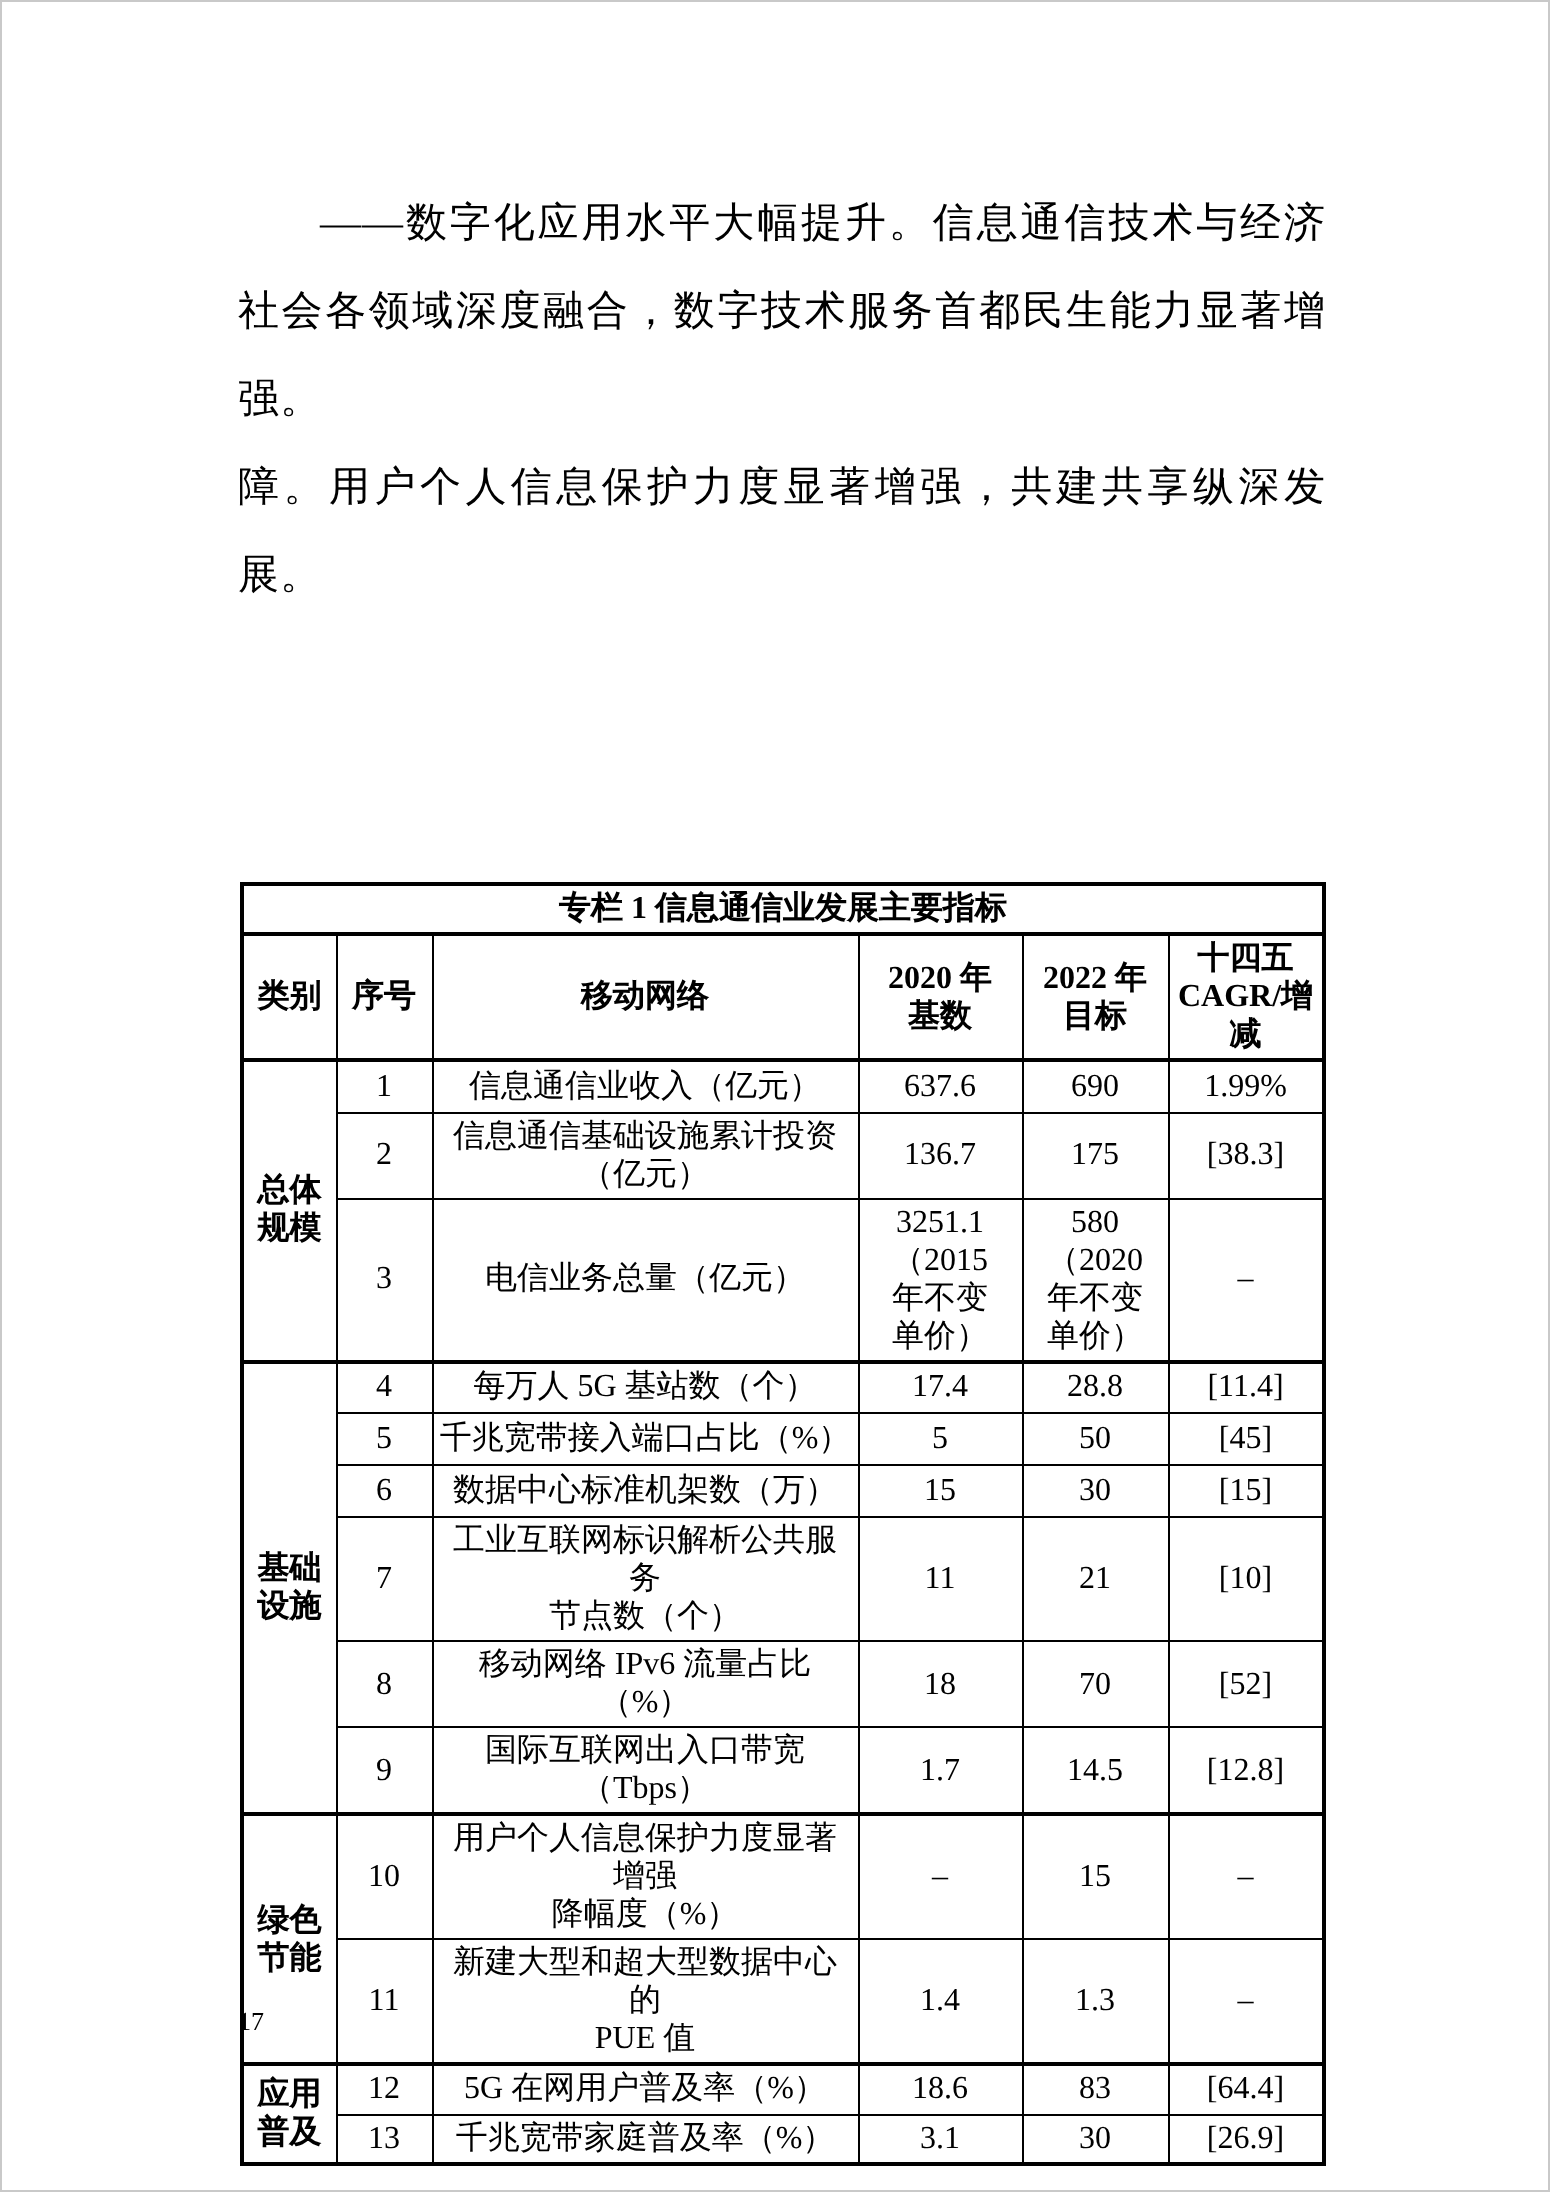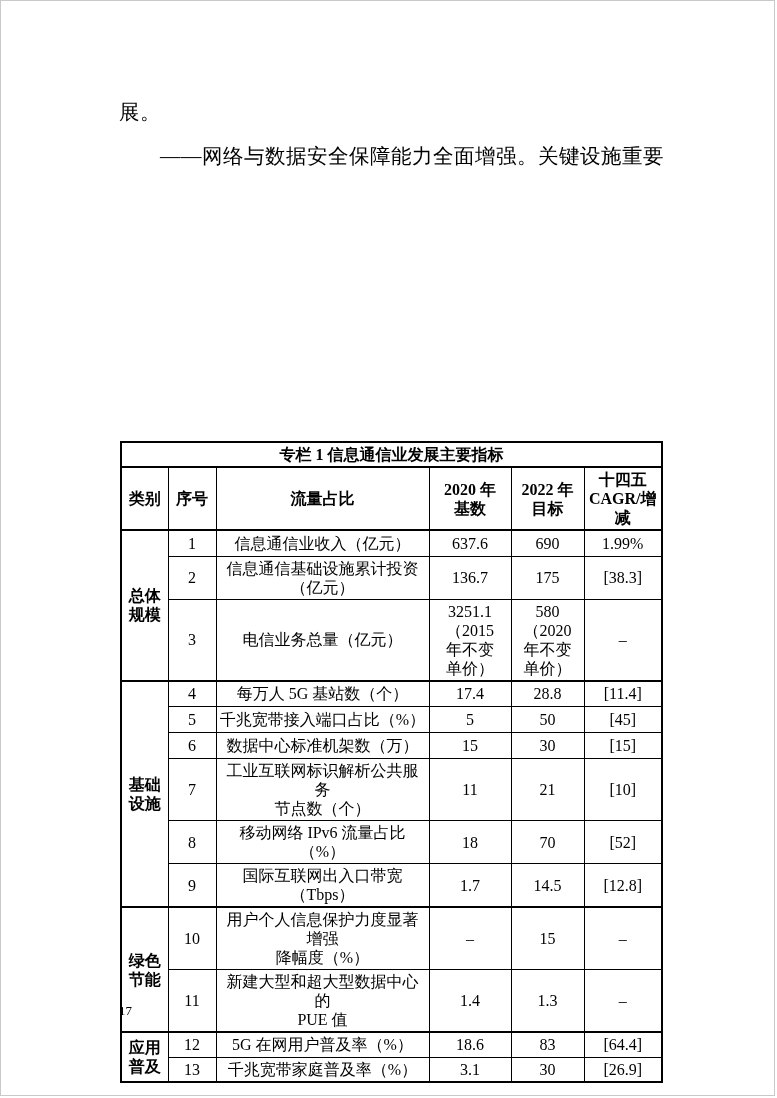--- a/index.html
+++ b/index.html
@@ -58,44 +58,49 @@
   }
 </style>
 </head>
 <body>
 
 <div class="page">
   <div class="content">
 
     <div class="paras">
         <div>
+          <div class="pline first">——数字化应用水平大幅提升。信息通信技术与经济</div>
+          <div class="pline">社会各领域深度融合，数字技术服务首都民生能力显著增</div>
+          <div class="pline last">强。</div>
+        </div>
+        <div>
+          <div class="pline">障。用户个人信息保护力度显著增强，共建共享纵深发</div>
           <div class="pline last">展。</div>
         </div>
         <div>
-          <div class="pline first">——网络与数据安全保障能力全面增强。关键设施重要</div>
         </div>
       </div>
 
     <table class="tbl">
       <colgroup>
         <col style="width:47px">
           <col style="width:48px">
           <col style="width:213px">
         <col style="width:82px">
           <col style="width:73px">
           <col style="width:78px">
       </colgroup>
       <tbody id="tbl-body">
         <tr class="title-row">
           <td colspan="6">专栏 1  信息通信业发展主要指标</td>
         </tr>
         <tr class="header-row" id="header-row">
             <th>类别</th>
             <th>序号</th>
-            <th>流量占比</th>
+            <th>移动网络</th>
             <th>2020 年
 基数</th>
             <th>2022 年
 目标</th>
             <th>十四五
 CAGR/增
 减</th>
           </tr>
       <tr class="group-start" style="height: 26px;">
             <td class="cat-cell" rowspan="3">总体

